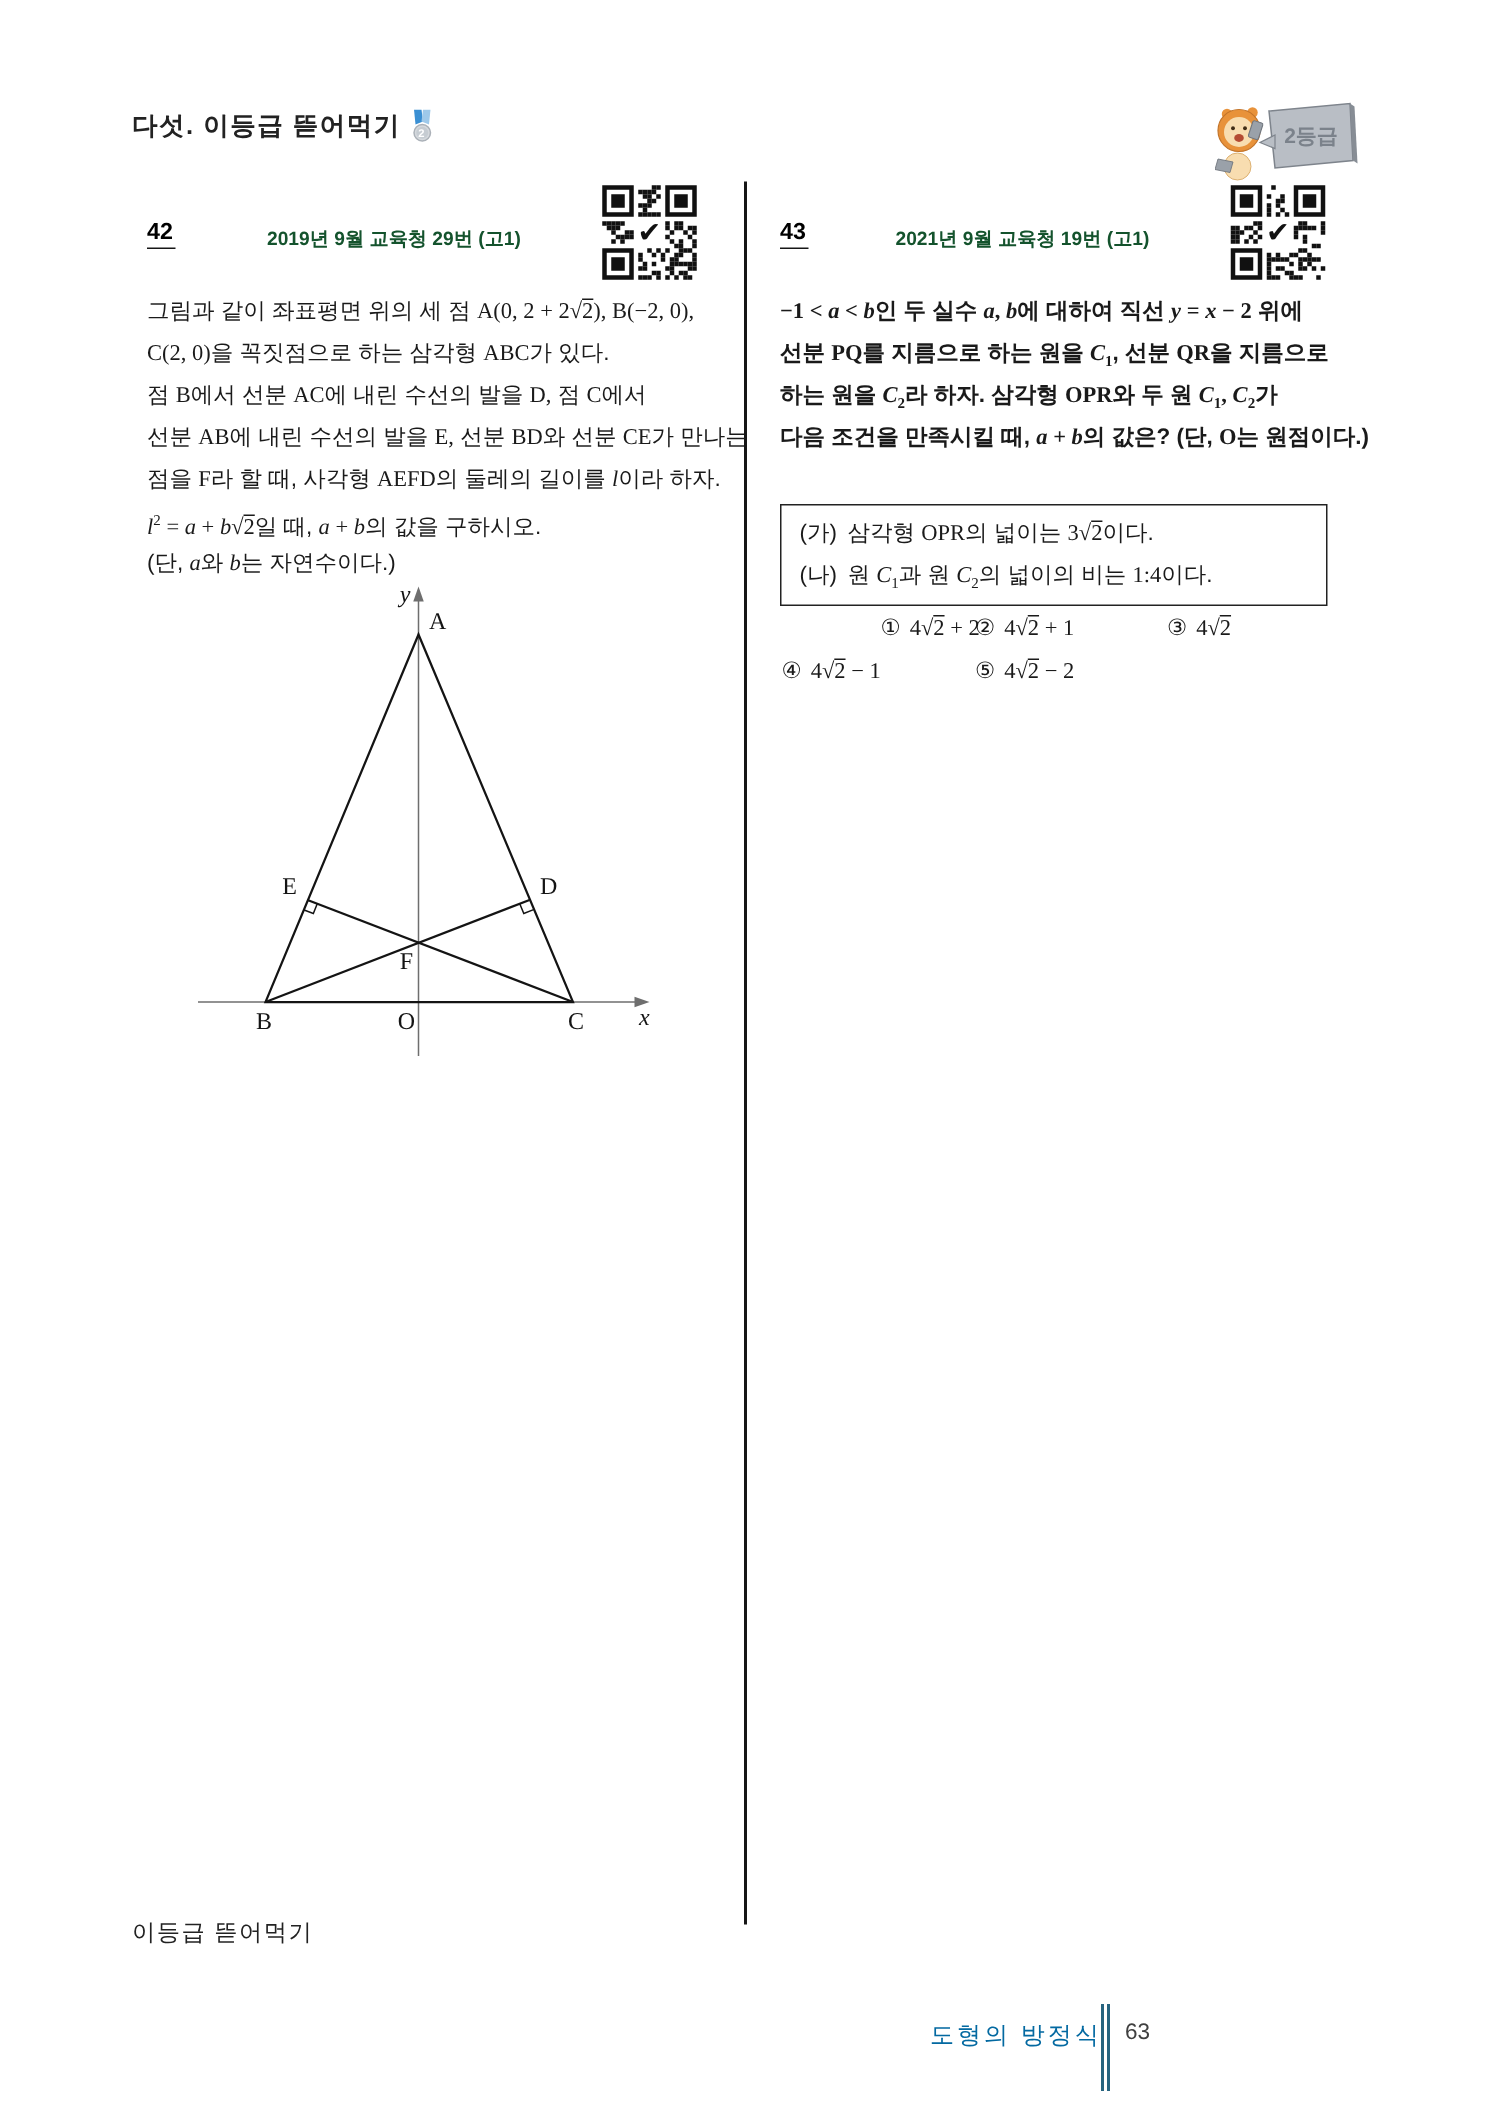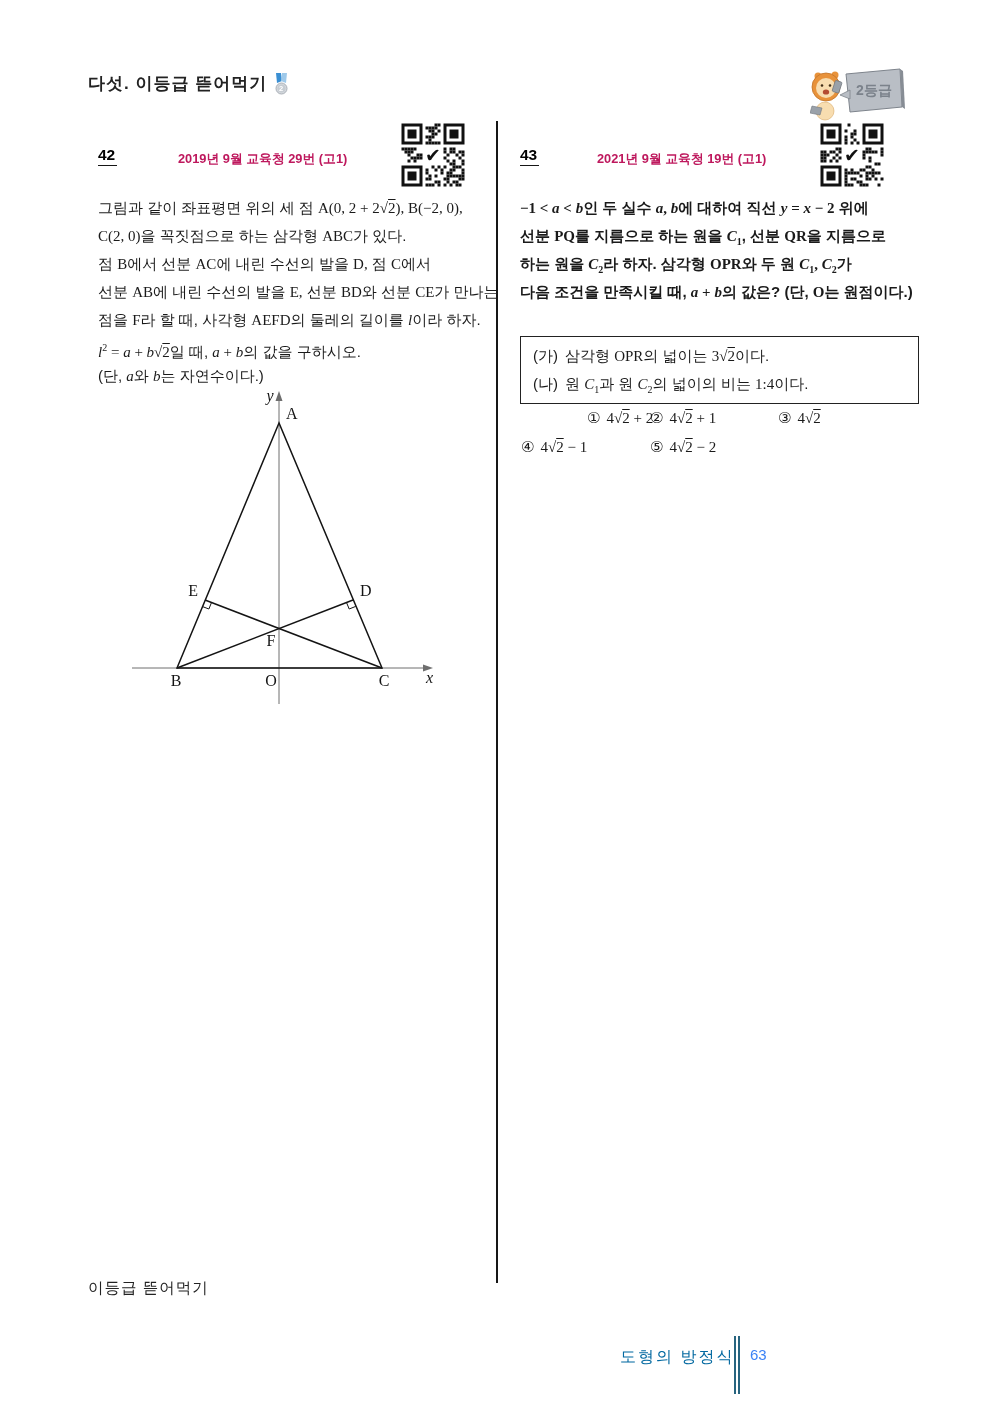--- a/index.html
+++ b/index.html
@@ -19,21 +19,21 @@
   .chapter-title { position:absolute; left:88px; top:72px; display:flex; align-items:center; gap:6px;
                    font-size:17px; font-weight:600; letter-spacing:1px; color:#222; }
   .medal { vertical-align:middle; }
   .mascot { position:absolute; left:810px; top:62px; }
 
   .divider { position:absolute; left:496px; top:121px; width:2px; height:1162px; background:#161616; }
 
   
   .pnum { position:absolute; font-size:15.5px; font-weight:700; color:#000000;
           border-bottom:1.5px solid #161616; padding:0 2px 1px 0; }
-  .psrc { position:absolute; font-size:12.8px; font-weight:700; color:#be185d; }
+  .psrc { position:absolute; font-size:12.8px; font-weight:700; color:#14532d; }
   .qr { position:absolute; width:66px; height:66px; }
 
   .p42-num { left:98px;  top:146px; }
   .p42-src { left:178px; top:151px; }
   .p42-qr  { left:400px; top:122px; }
   .p43-num { left:520px; top:146px; }
   .p43-src { left:597px; top:151px; }
   .p43-qr  { left:819px; top:122px; }
 
   
@@ -41,39 +41,39 @@
   .p42-text { left:98px;  top:194px; }
   .p43-text { left:520px; top:194px;font-weight:bold; }
   .line { height:28px; line-height:28px; font-size:15px; white-space:nowrap; }
 
   
   .diagram { position:absolute; left:120px; top:386px; width:340px; height:330px; }
   .diagram text { font-family:"Liberation Serif","DejaVu Serif",serif; font-size:16px; fill:#141414; }
   .diagram text.it { font-style:italic; }
 
   
-  .cond-box { position:absolute; left:520px; top:336px; width:399px; height:68px;
+  .cond-box { position:absolute; left:520px; top:336px; width:365px; height:68px;
               border:1.3px solid #222; padding:5px 0 0 12px; }
   .cond { height:28px; line-height:28px; font-size:15px; white-space:nowrap; }
   .cond-marker { margin-right:7px; }
 
   
   .choice { position:absolute; font-size:15px; line-height:20px; white-space:nowrap;
             font-family:"Liberation Serif","DejaVu Serif",serif; }
   .choice .marker { margin-right:6px; font-family:"DejaVu Sans",sans-serif; }
   .ch1 { left:539px; top:408px;margin-left:48px; } .ch2 { left:650px; top:408px; } .ch3 { left:778px; top:408px; }
   .ch4 { left:521px; top:437px; } .ch5 { left:650px; top:437px; }
 
   
   .footer-left { position:absolute; left:88px; top:1278px; font-size:15.5px; font-weight:500;
                  letter-spacing:1px; color:#222; }
   .footer-chapter { position:absolute; left:620px; top:1347px; font-size:16px; letter-spacing:2px; color:#0369a1; }
   .footer-bars { position:absolute; left:734px; top:1336px; width:6px; height:58px;
                  border-left:2px solid var(--accent,#27647f); border-right:2px solid var(--accent,#27647f); }
-  .page-number { position:absolute; left:750px; top:1346px; font-size:15px; color:#3b82f6; }
+  .page-number { position:absolute; left:750px; top:1346px; font-size:15px; color:#404040; }
 </style>
 </head>
 <body>
 
 <div class="page" style="--accent: #27647f;">
 
   <div class="chapter-title">
     <span>다섯. 이등급 뜯어먹기</span>
     <svg class="medal" width="17" height="22" viewBox="0 0 17 22">
       <polygon points="3,0 8,0 9,8 4,10" fill="#3a8fd3"></polygon>

